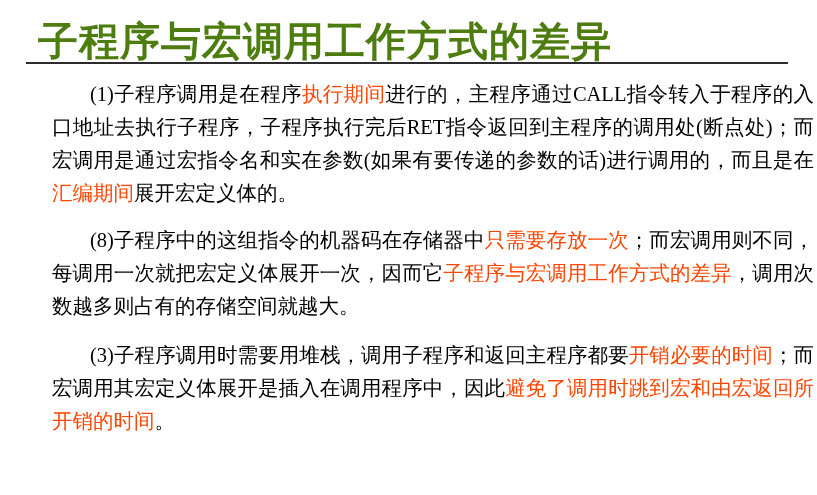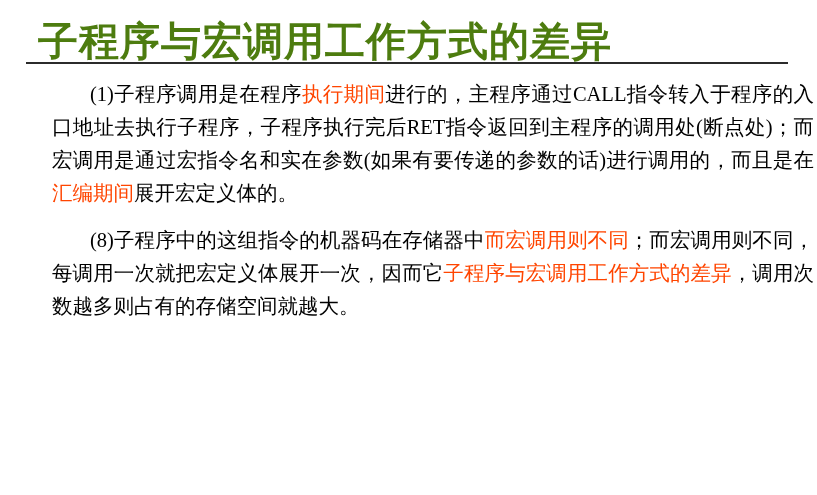--- a/index.html
+++ b/index.html
@@ -70,18 +70,21 @@
 
   <div class="title">子程序与宏调用工作方式的差异</div>
   <div class="title-rule"></div>
 
   <div class="body">
     <p class="para p1">
       <span class="indent"></span><span>(1)子程序调用是在程序</span><span class="hl">执行期间</span><span>进行的，主程序通过CALL指令转入于程序的入口地址去执行子程序，子程序执行完后RET指令返回到主程序的调用处(断点处)；而宏调用是通过宏指令名和实在参数(如果有要传递的参数的话)进行调用的，而且是在</span><span class="hl">汇编期间</span><span>展开宏定义体的。</span>
     </p>
 
     <p class="para p2">
-      <span class="indent"></span><span>(8)子程序中的这组指令的机器码在存储器中</span><span class="hl">而宏调用则不同</span><span>；而宏调用则不同，每调用一次就把宏定义体展开一次，因而它</span><span class="hl">子程序与宏调用工作方式的差异</span><span>，调用次数越多则占有的存储空间就越大。</span>
+      <span class="indent"></span><span>(8)子程序中的这组指令的机器码在存储器中</span><span class="hl">只需要存放一次</span><span>；而宏调用则不同，每调用一次就把宏定义体展开一次，因而它</span><span class="hl">子程序与宏调用工作方式的差异</span><span>，调用次数越多则占有的存储空间就越大。</span>
     </p>
 
+    <p class="para p3">
+      <span class="indent"></span><span>(3)子程序调用时需要用堆栈，调用子程序和返回主程序都要</span><span class="hl">开销必要的时间</span><span>；而宏调用其宏定义体展开是插入在调用程序中，因此</span><span class="hl">避免了调用时跳到宏和由宏返回所开销的时间</span><span>。</span>
+    </p>
   </div>
 
 </div>
 
 </body></html>

